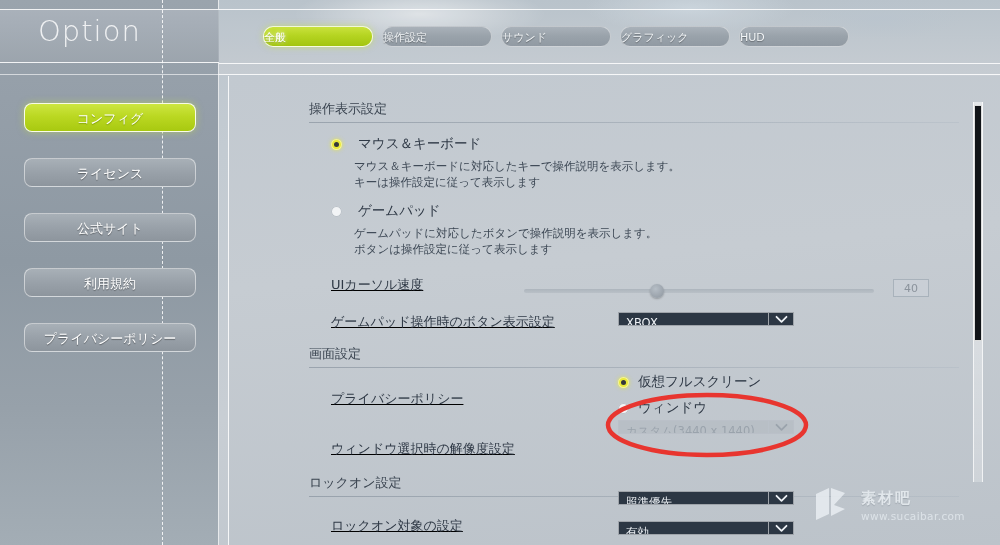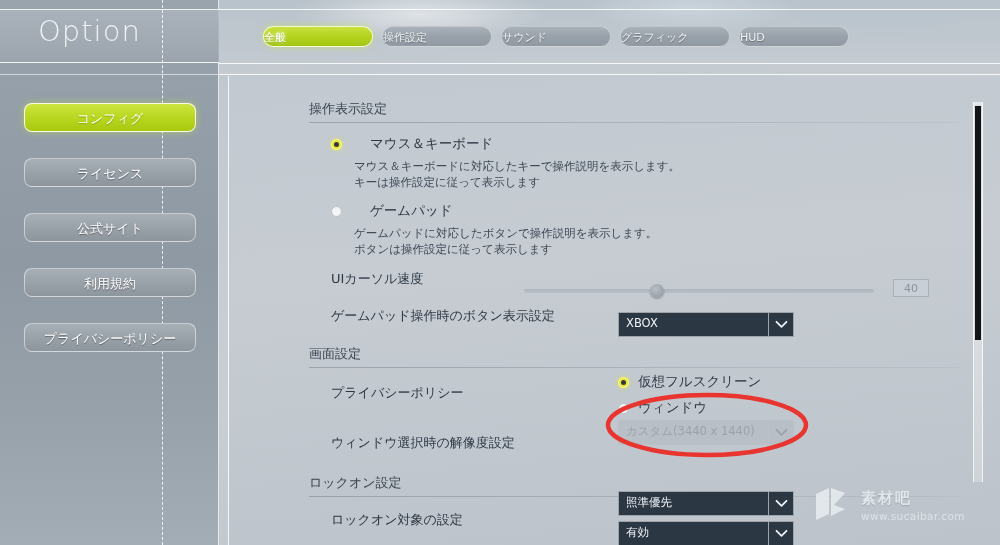--- a/index.html
+++ b/index.html
@@ -179,21 +179,21 @@
     content: "";
     position: absolute;
     left: 0; bottom: 0;
     width: 650px; height: 1px;
     background: linear-gradient(90deg, rgba(120,132,145,.55), rgba(160,172,185,.25));
   }
 
   .radio-row {
     display: flex;
     align-items: center;
-    gap: 28px;
+    gap: 16px;
     margin-top: 12px;
     padding-left: 22px;
     cursor: pointer;
   }
   .radio {
     width: 11px; height: 11px;
     border-radius: 50%;
     flex: 0 0 auto;
     position: relative;
   }
@@ -221,24 +221,25 @@
   .desc {
     margin-top: 5px;
     padding-left: 45px;
     font-size: 11.5px;
     line-height: 16px;
     color: #3d4855;
   }
 
   .opt-row {
     display: flex;
-    align-items: flex-start;
+    align-items: flex-end;
     margin-top: 13px;
     padding-left: 22px;
     height: 24px;
+    text-decoration: underline;
   }
   .opt-label {
     font-size: 13px;
     color: #2e3845;
     flex: 0 0 auto;
   }
 
   
   .slider-wrap {
     position: absolute;
@@ -271,21 +272,21 @@
     line-height: 17px;
     text-align: center;
     color: #8b939c;
   }
 
   
   .dropdown {
     position: absolute;
     display: flex;
     width: 176px;
-    height: 25px;
+    height: 14px;
     background: #2c3744;
     border: 1px solid rgba(255,255,255,.55);
     cursor: pointer;
   }
   .dropdown .dd-text {
     flex: 1;
     padding-left: 7px;
     font-size: 11.5px;
     line-height: 20px;
     color: #eef2f6;

